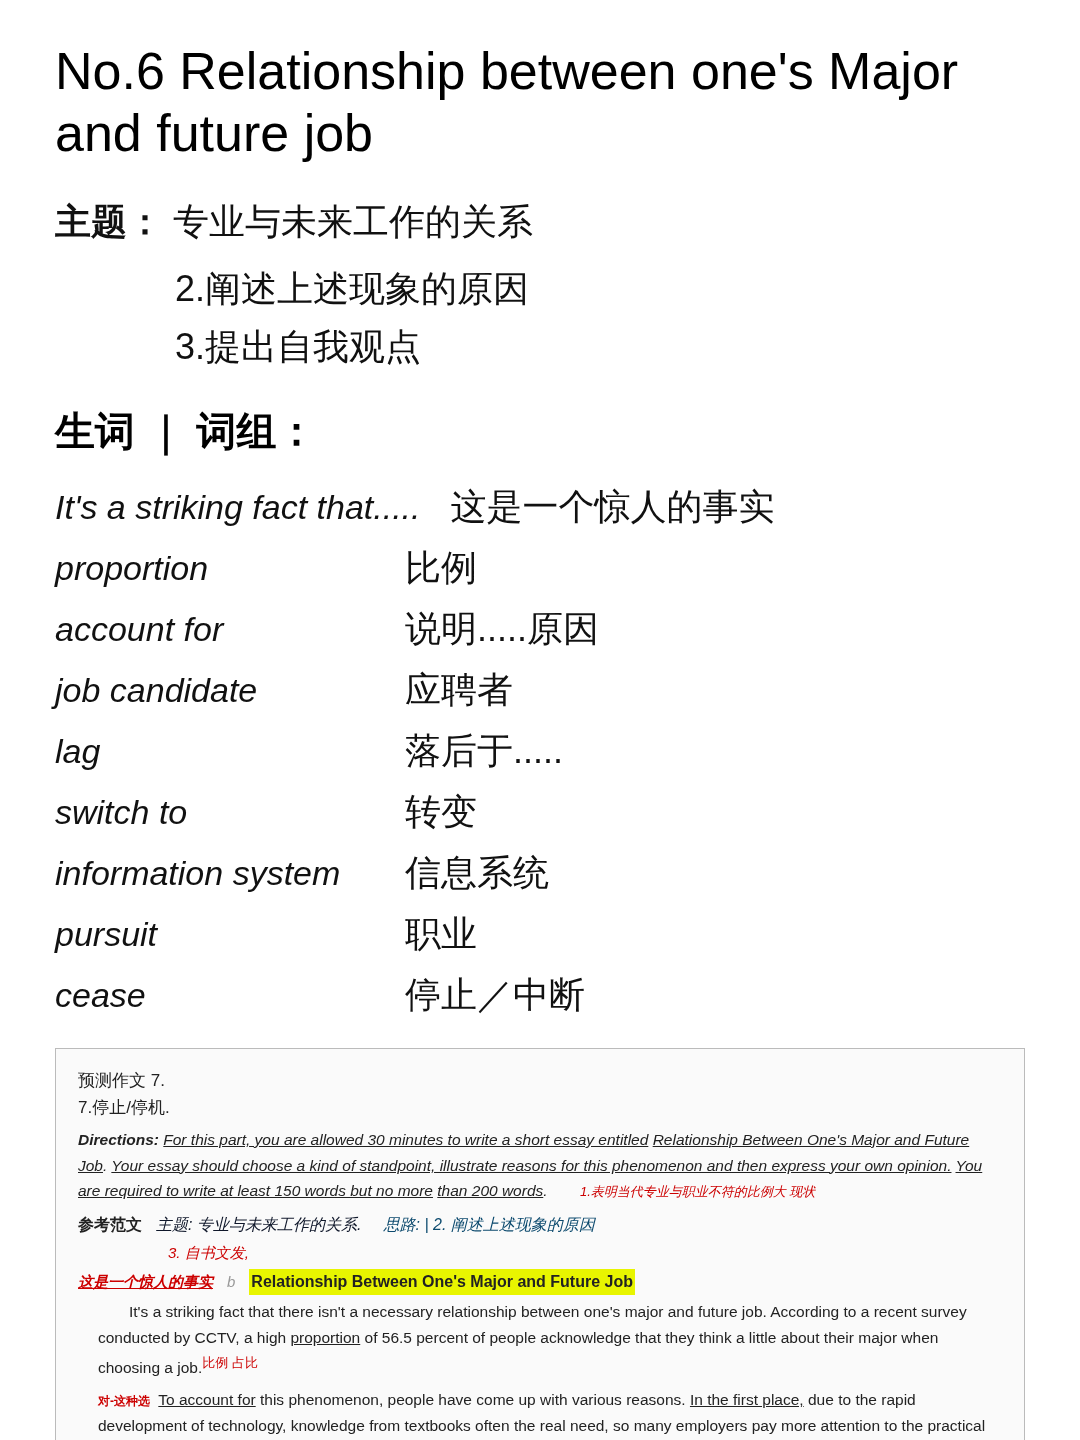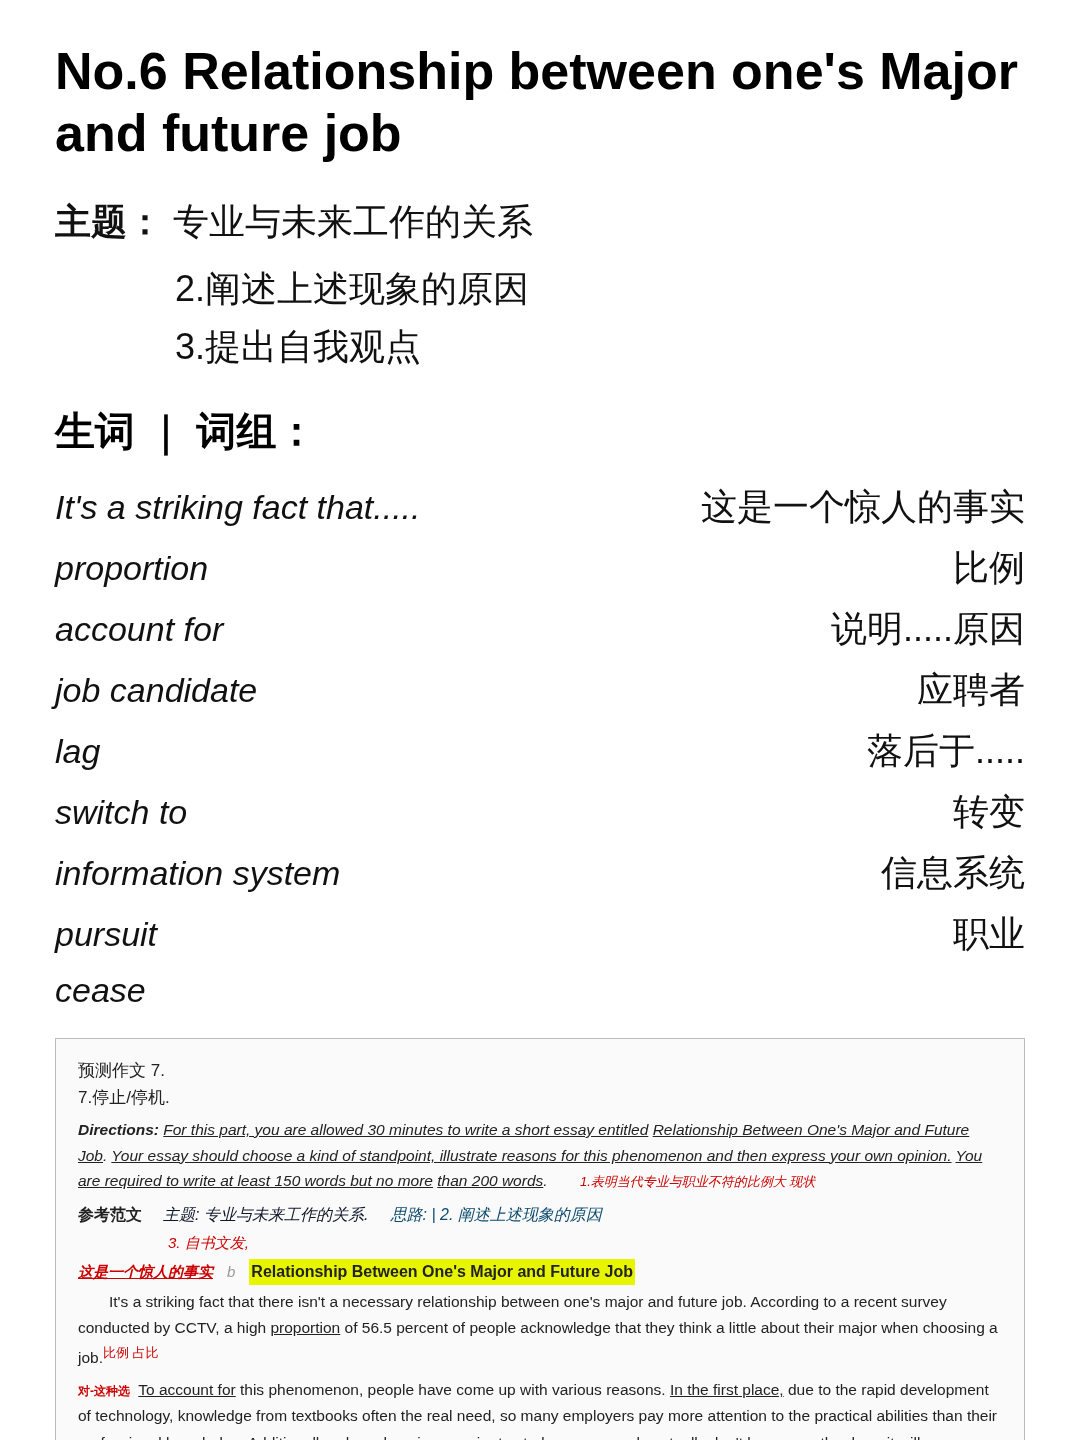--- a/index.html
+++ b/index.html
@@ -7,21 +7,21 @@
       background: #ffffff;
       font-family: 'Arial', sans-serif;
       width: 1080px;
       min-height: 1440px;
       padding: 40px 55px 30px 55px;
       color: #111;
     }
 
     .title {
       font-size: 52px;
-      font-weight: 700;
+      font-weight: 400;
       line-height: 1.2;
       margin-bottom: 28px;
       color: #000;
     }
 
     .meta-section {
       margin-bottom: 10px;
     }
 
     .meta-line {
@@ -44,21 +44,20 @@
       font-weight: 700;
       margin-top: 28px;
       margin-bottom: 18px;
       color: #000;
     }
 
     .vocab-row {
       display: flex;
       align-items: baseline;
       padding: 6px 0;
-      justify-content: space-between;
     }
 
     .vocab-en {
       font-size: 34px;
       color: #111;
       min-width: 320px;
       font-style: italic;
     }
 
     .vocab-zh {
@@ -97,37 +96,38 @@
 
     .doc-directions u {
       text-decoration: underline;
     }
 
     .doc-ref-line {
       font-size: 16px;
       margin-bottom: 4px;
       display: flex;
       align-items: flex-start;
-      gap: 21px;
+      gap: 14px;
     }
 
     .doc-ref-label {
       font-weight: 600;
       white-space: nowrap;
     }
 
     .highlight-yellow {
       background: #e8f500;
       padding: 0 2px;
     }
 
     .doc-body-text {
       font-size: 15.5px;
       line-height: 1.7;
       text-indent: 2em;
+      margin-left: 20px;
     }
 
     .doc-body-text u {
       text-decoration: underline;
     }
 
     .para-label {
       color: #cc0000;
       font-size: 12px;
       font-weight: 600;
@@ -185,20 +185,21 @@
   <div class="vocab-row">
     <span class="vocab-en">information system</span>
     <span class="vocab-zh">信息系统</span>
   </div>
   <div class="vocab-row">
     <span class="vocab-en">pursuit</span>
     <span class="vocab-zh">职业</span>
   </div>
   <div class="vocab-row">
     <span class="vocab-en">cease</span>
+    <span class="vocab-zh">停止／中断</span>
   </div>
 </div>
 
 <div class="document-box">
 
   <div class="doc-header-row">
     <span>预测作文 7.</span>
     <span>7.停止/停机.</span>
   </div>
 

